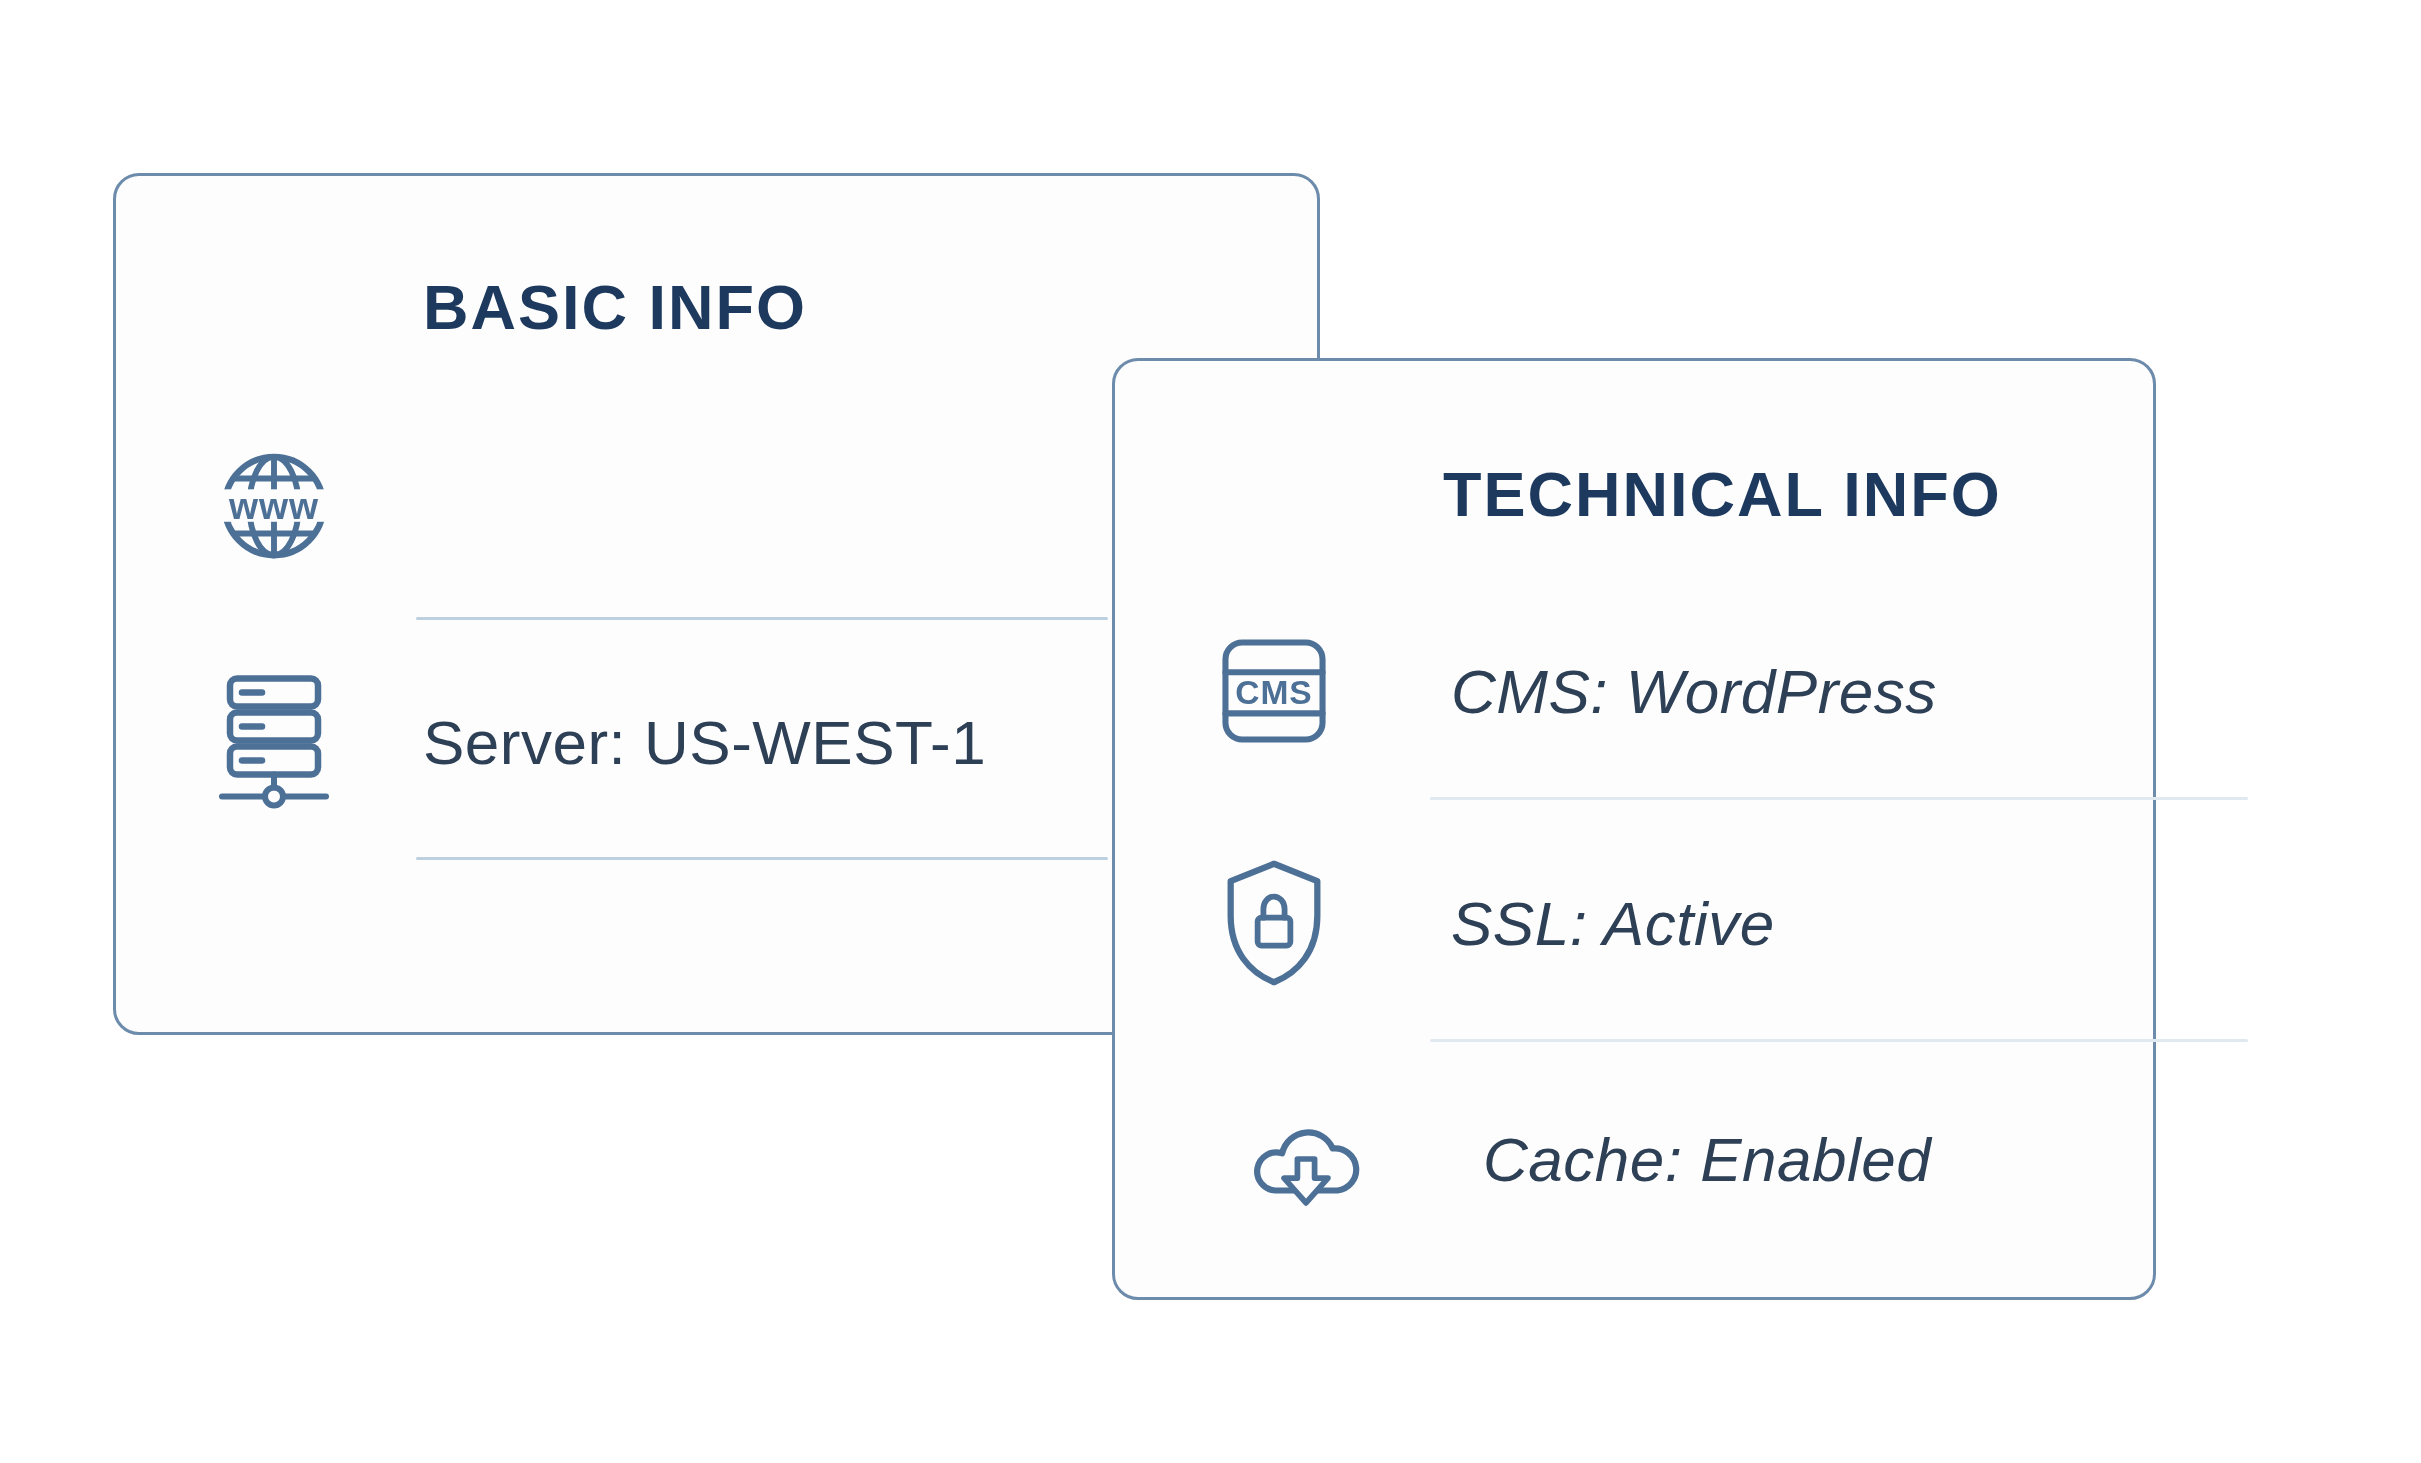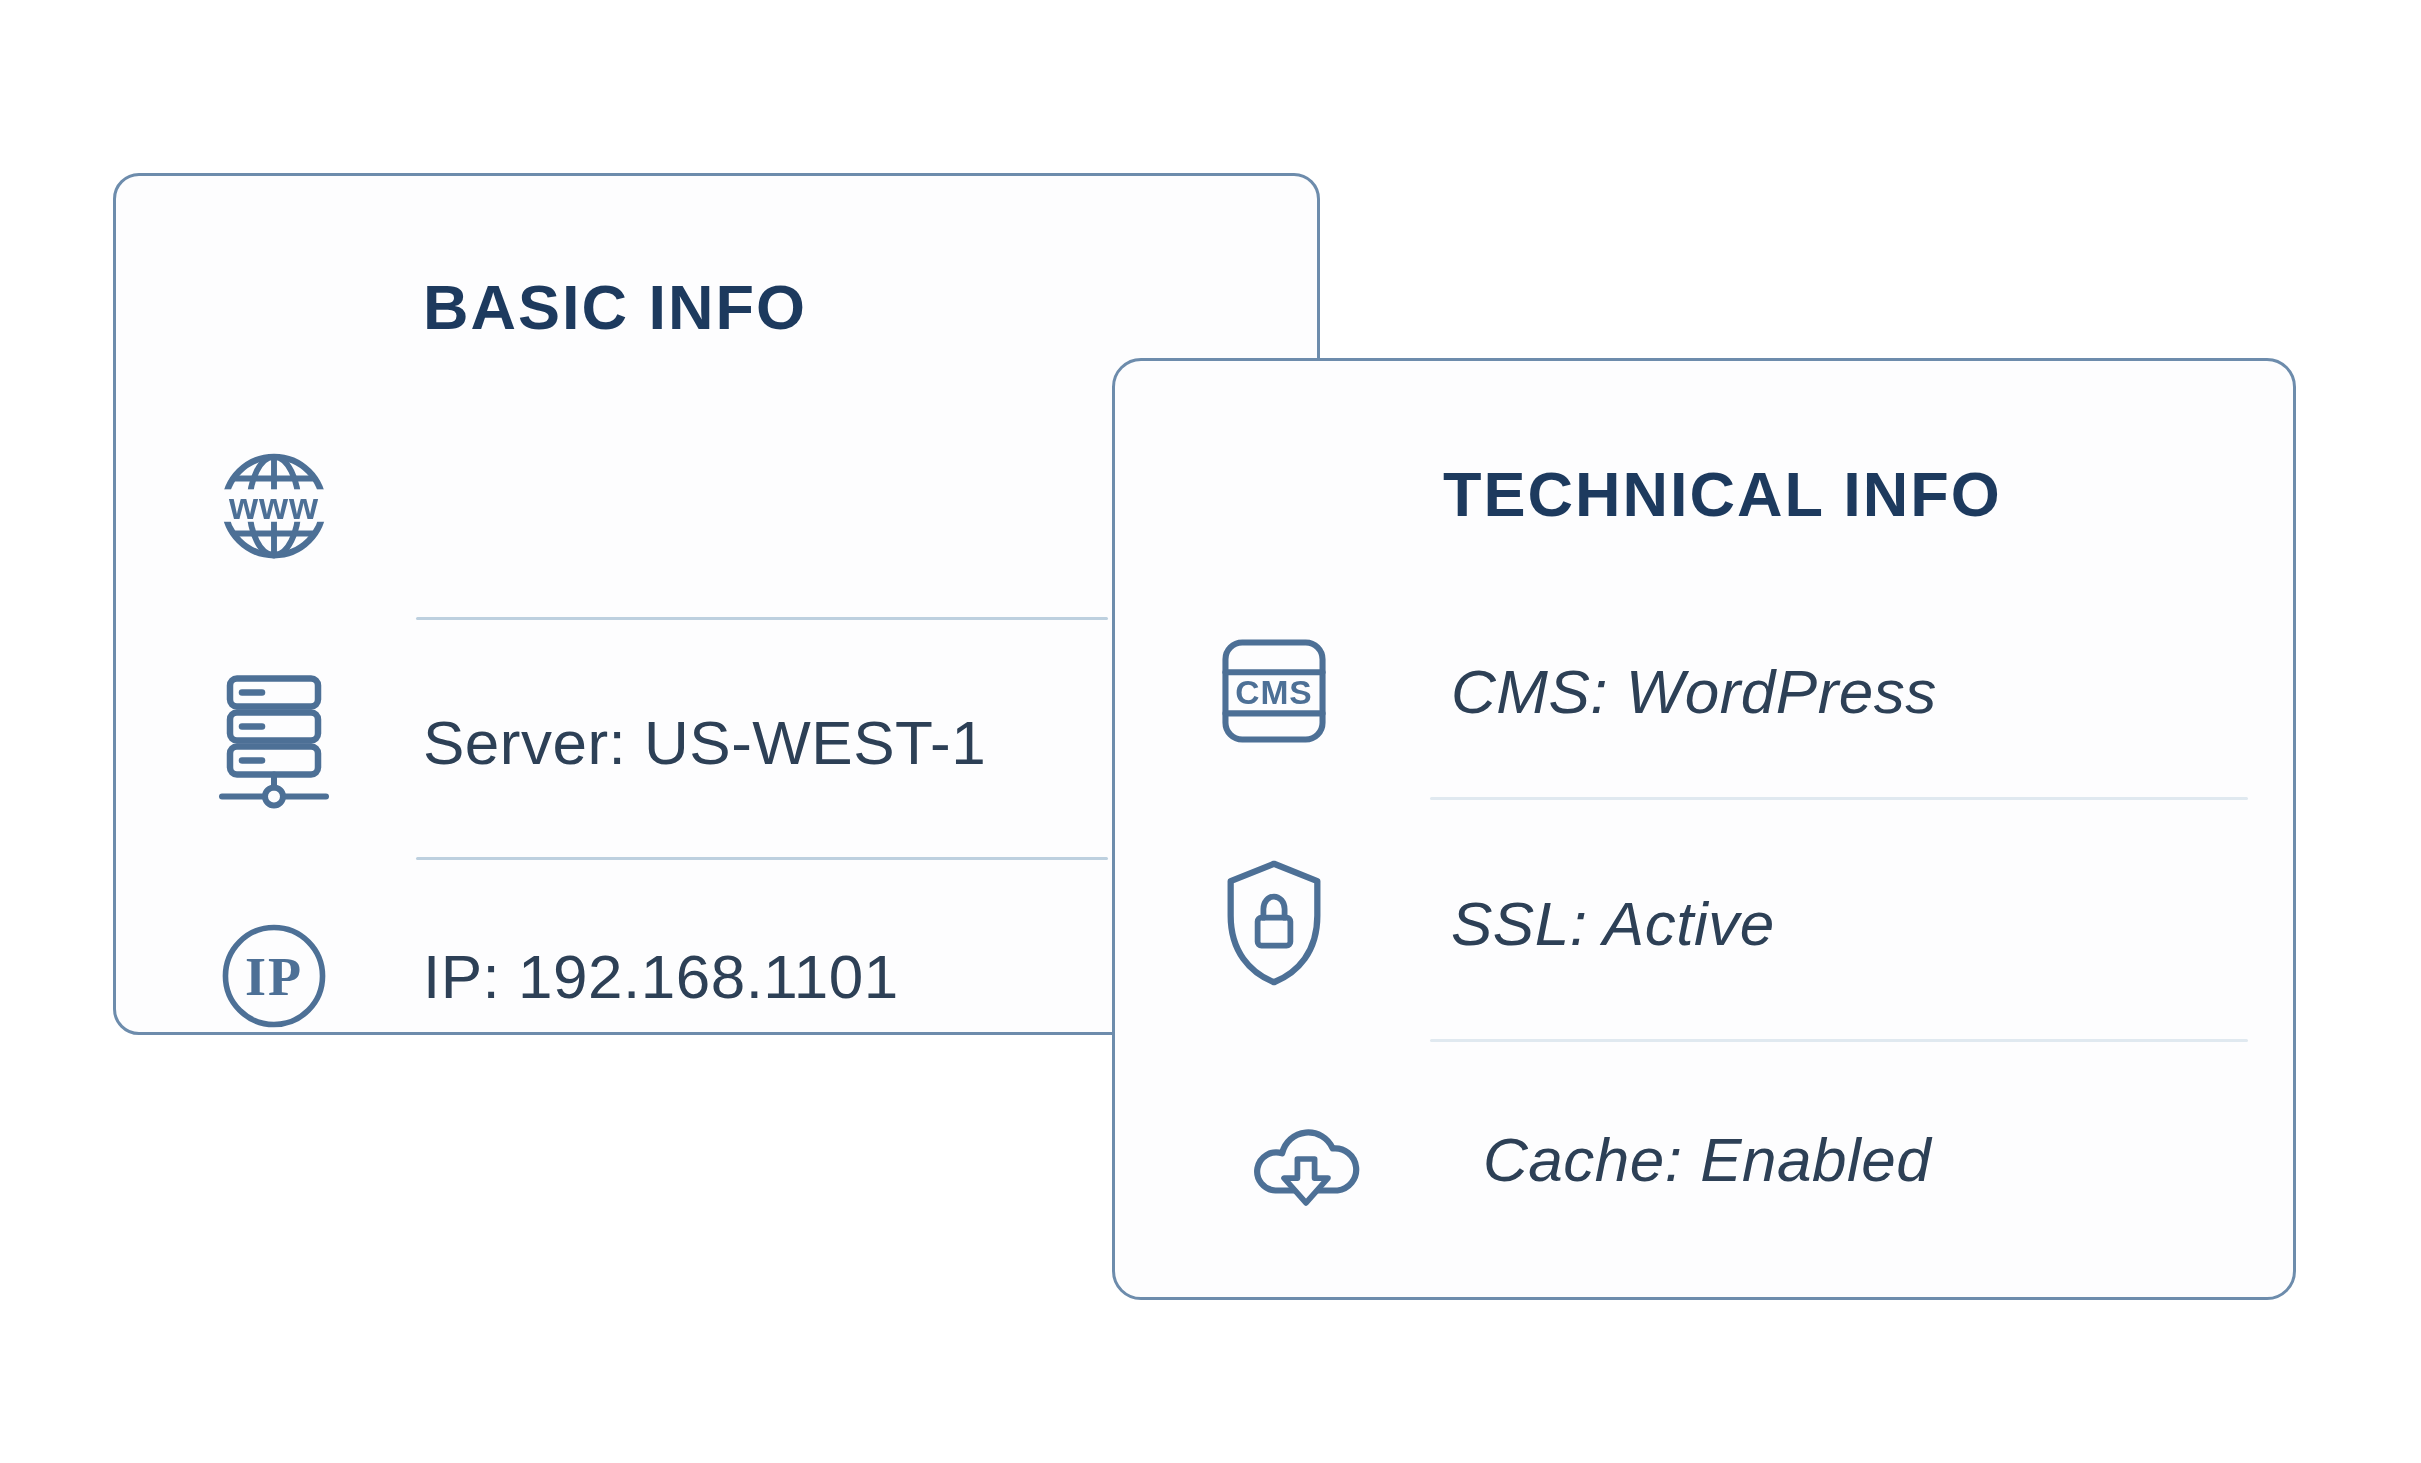--- a/index.html
+++ b/index.html
@@ -8,21 +8,21 @@
     background:#ffffff;
     font-family:"Liberation Sans", sans-serif;
   }
   .card{
     position:absolute;box-sizing:border-box;
     background:#fdfdfe;
     border:3px solid #6d8cac;
     border-radius:26px;
   }
   #card-basic{left:113px;top:173px;width:1207px;height:862px;z-index:1;}
-  #card-tech{left:1112px;top:358px;width:1184px;height:942px;z-index:2;border-radius:29px;}
+  #card-tech{left:1112px;top:358px;width:1044px;height:942px;z-index:2;}
 
   .card-title{
     position:absolute;margin:0;
     font-size:63px;font-weight:bold;letter-spacing:2px;
     color:#1d3a5e;white-space:nowrap;
   }
   #card-basic .card-title{left:307px;top:95px;}
   #card-tech .card-title{left:328px;top:97px;}
 
   .row{
@@ -100,29 +100,20 @@
         <circle class="stroke thin" cx="60" cy="122" r="9"></circle>
         <line class="stroke thin" x1="8" y1="122" x2="51" y2="122"></line>
         <line class="stroke thin" x1="69" y1="122" x2="112" y2="122"></line>
       </svg>
     </span>
     <span class="row-label">Server: US-WEST-1</span>
   </div>
 
   <div class="divider d2"></div>
 
-  <div class="row r3">
-    <span class="icon-box">
-      <svg width="112" height="112" viewBox="0 0 120 120">
-        <circle class="stroke thin" cx="60" cy="60" r="52"></circle>
-        <text class="icon-glyph-serif" x="60" y="80" font-size="58" letter-spacing="2" text-anchor="middle">IP</text>
-      </svg>
-    </span>
-    <span class="row-label">IP: 192.168.1101</span>
-  </div>
 </section>
 
 <section class="card" id="card-tech">
   <h2 class="card-title">TECHNICAL INFO</h2>
 
   <div class="row r1">
     <span class="icon-box">
       <svg width="112" height="112" viewBox="0 0 120 120">
         <rect class="stroke" x="8" y="8" width="104" height="104" rx="18"></rect>
         <line class="stroke" x1="8" y1="40" x2="112" y2="40"></line>

